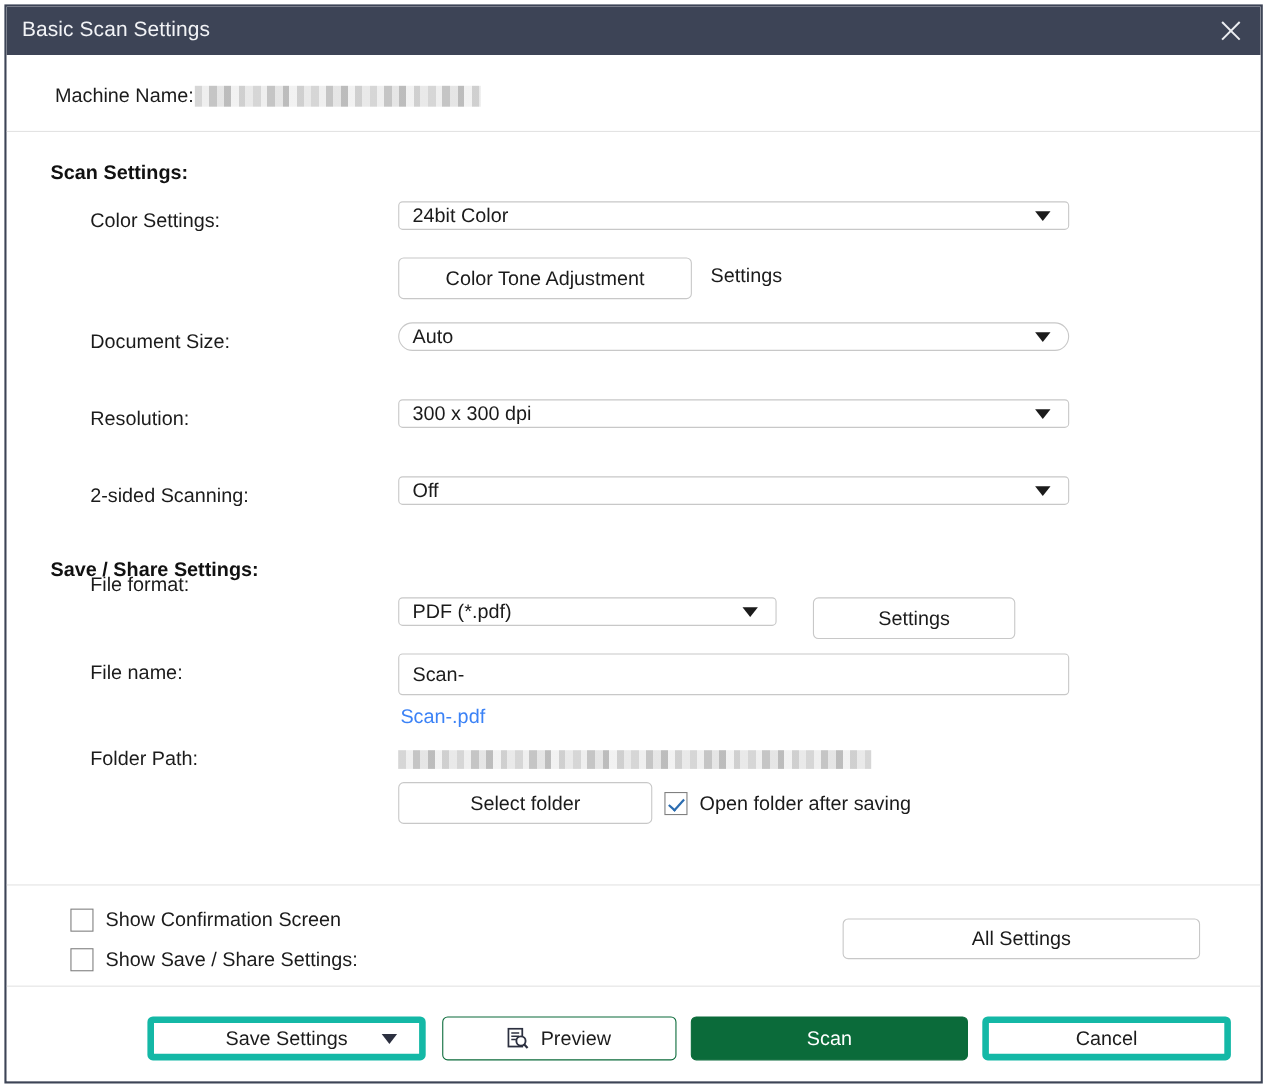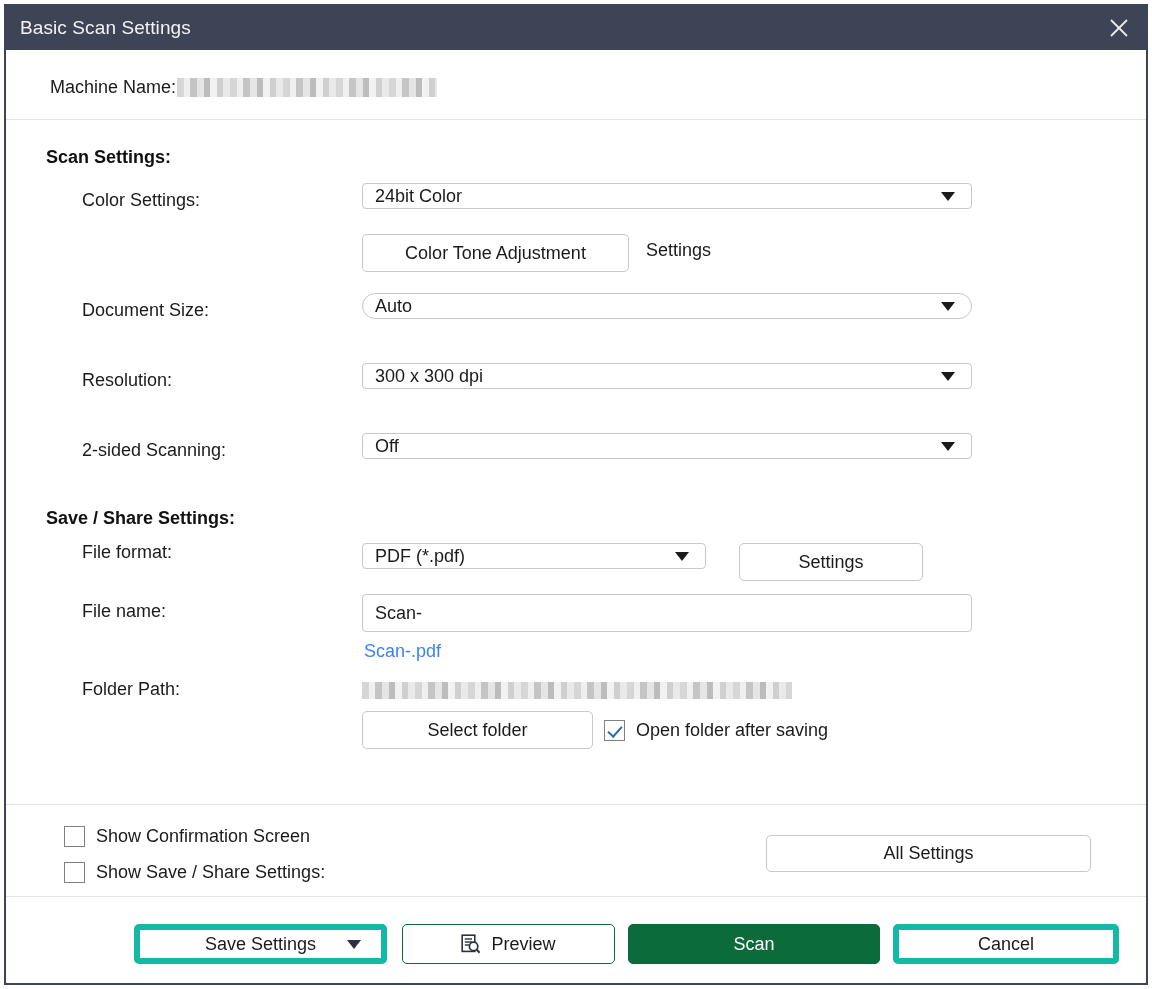--- a/index.html
+++ b/index.html
@@ -313,21 +313,21 @@
     </div>
 
     <div class="field-label" style="left:76px; top:390px;">2-sided Scanning:</div>
     <div class="select" style="left:356px; top:383px; width:610px;">
       <span class="sel-value">Off</span>
       <span class="caret"></span>
     </div>
 
     <div class="section-title" style="left:40px; top:458px;">Save / Share Settings:</div>
 
-    <div class="field-label" style="left:76px; top:492px;">File format:</div>
+    <div class="field-label" style="left:76px; top:471px;">File format:</div>
     <div class="select" style="left:356px; top:493px; width:344px;">
       <span class="sel-value">PDF (*.pdf)</span>
       <span class="caret"></span>
     </div>
     <div class="btn" style="left:733px; top:493px; width:184px;">Settings</div>
 
     <div class="field-label" style="left:76px; top:551px;">File name:</div>
     <div class="textinput" style="left:356px; top:544px; width:610px;">
       <span class="tv">Scan-</span>
     </div>

